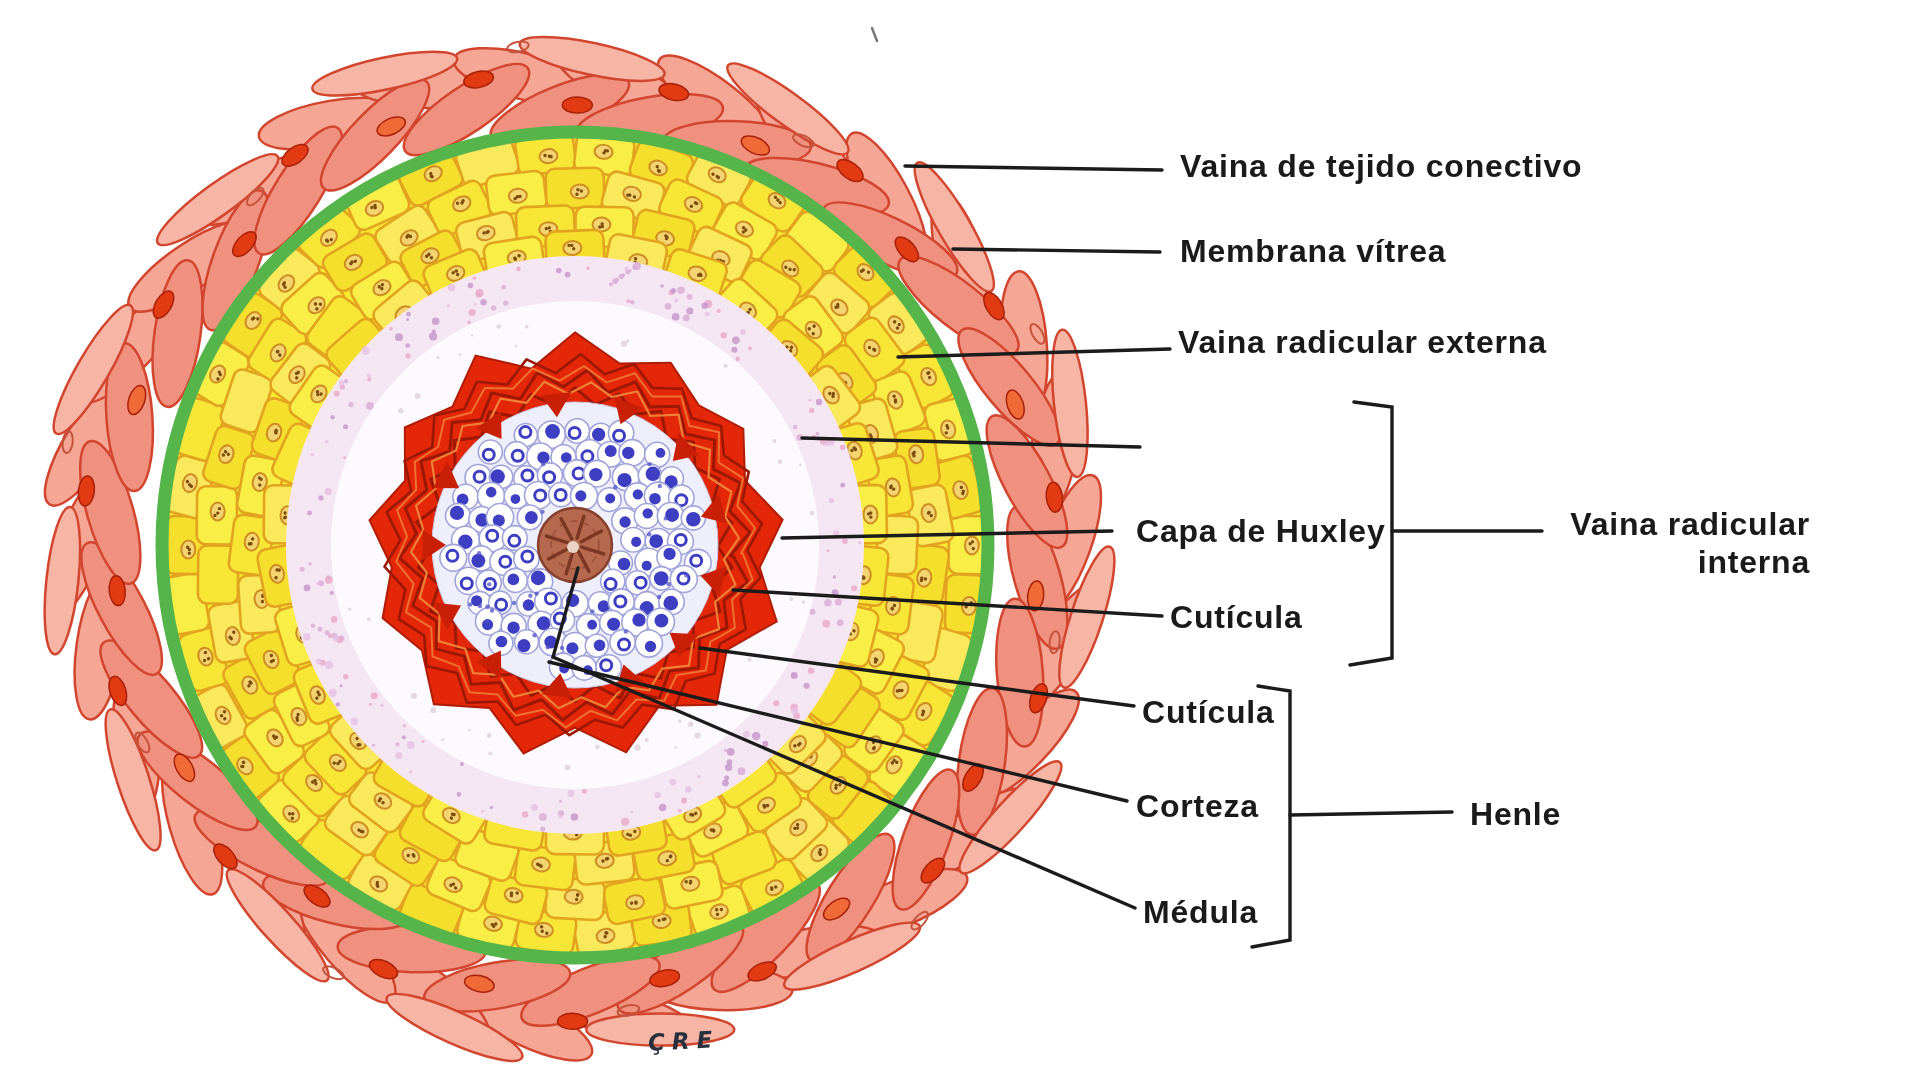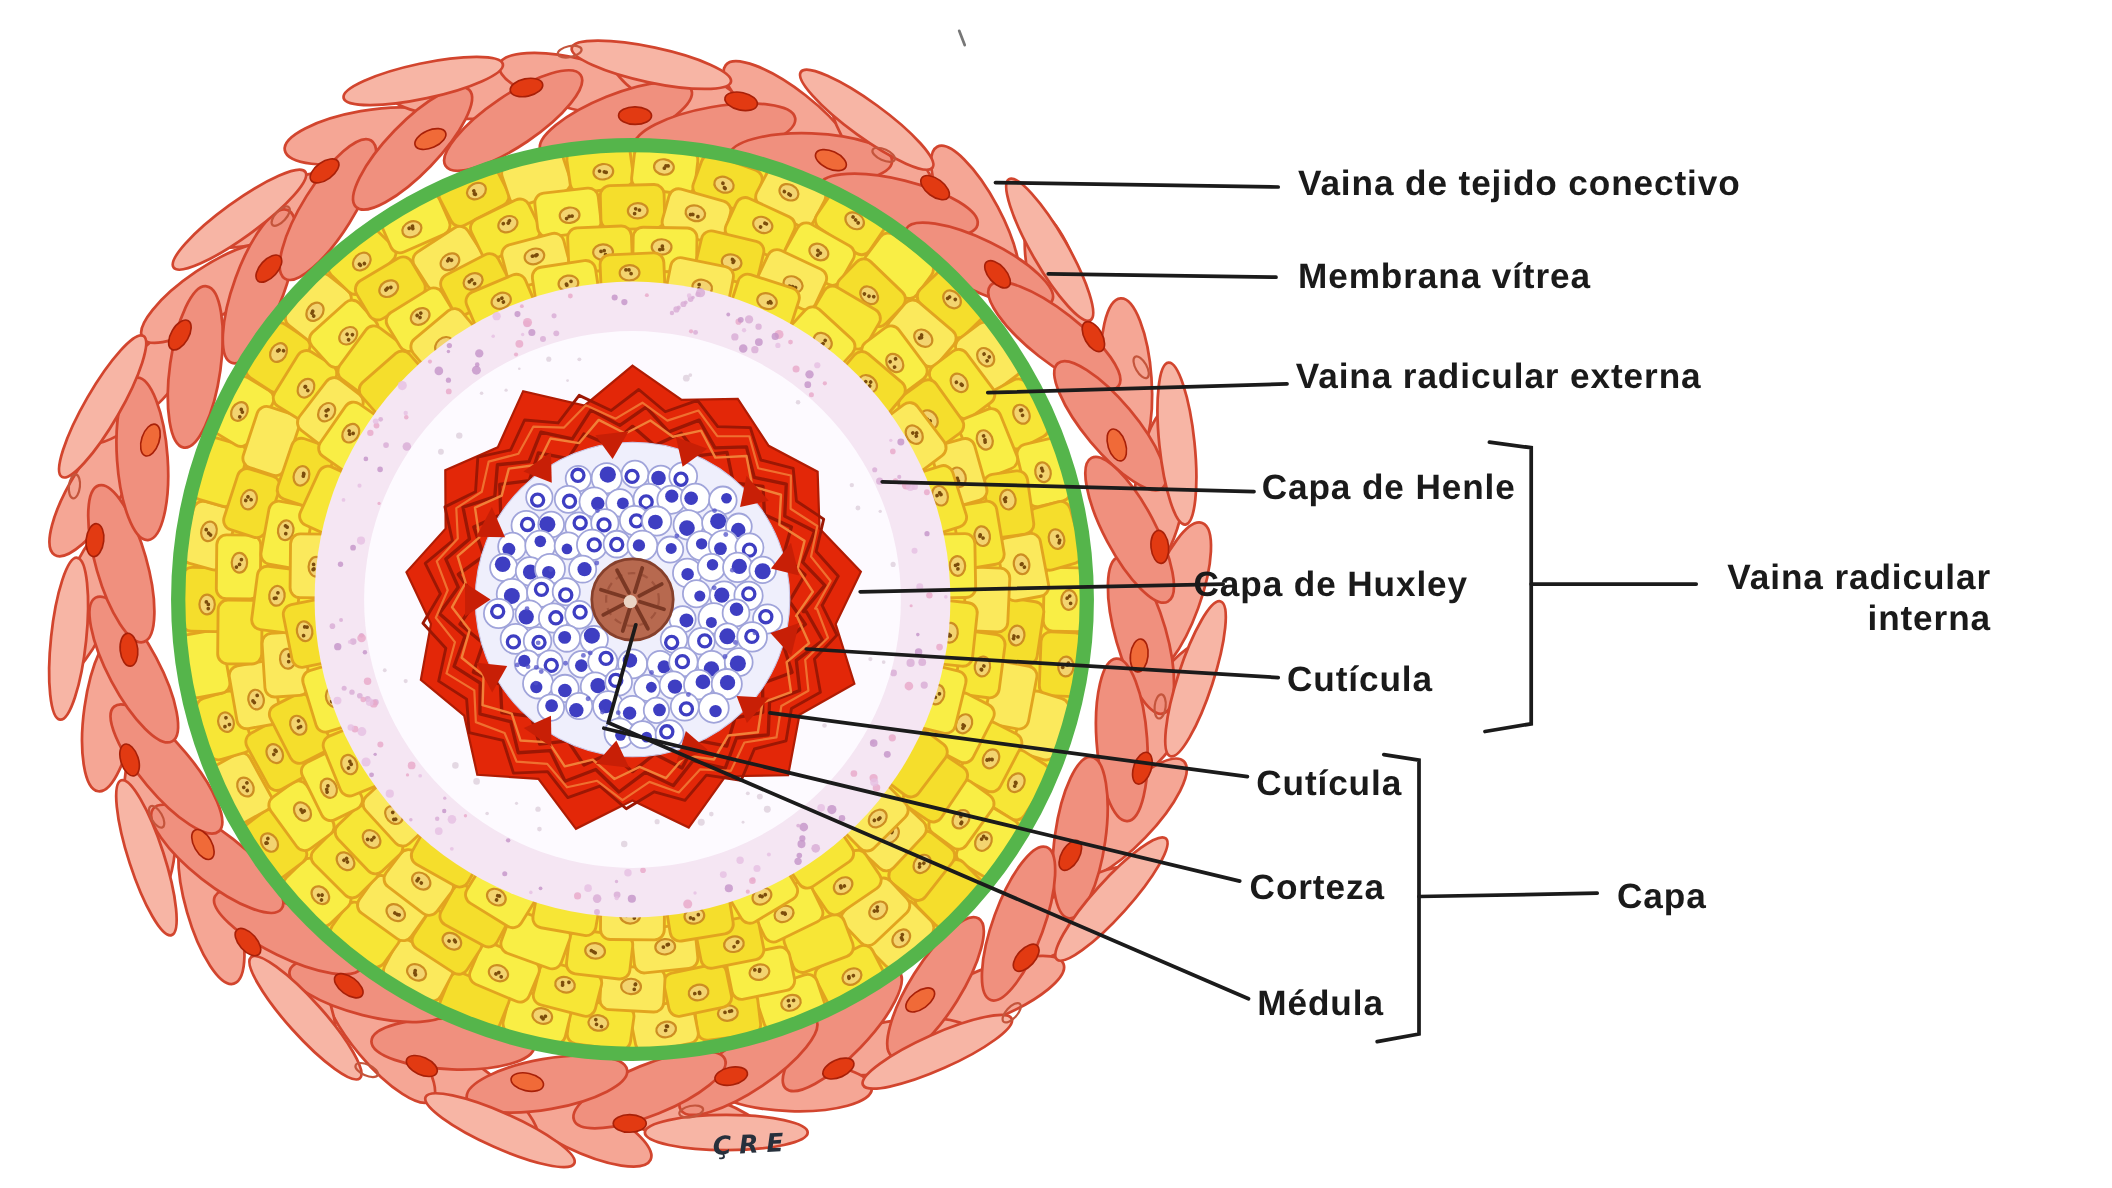--- a/index.html
+++ b/index.html
@@ -1521,23 +1521,22 @@
       <path d="M1258,686 L1290,691 L1290,940 L1252,947"></path>
       <path d="M1290,815 L1452,812"></path>
     </g>
 
     <path d="M872,28 l5,13" stroke="#777" stroke-width="2.5" stroke-linecap="round"></path>
   </svg>
 
   <div class="lbl" style="left:1180px;top:147px">Vaina de tejido conectivo</div>
   <div class="lbl" style="left:1180px;top:232px">Membrana vítrea</div>
   <div class="lbl" style="left:1178px;top:323px">Vaina radicular externa</div>
-  <div class="lbl" style="left:1147px;top:424px">Capa de Henle</div>
-  <div class="lbl" style="left:1085px;top:512px">Capa de Huxley</div>
+  <div class="lbl" style="left:1136px;top:512px">Capa de Huxley</div>
   <div class="lbl" style="left:1170px;top:598px">Cutícula</div>
   <div class="lbl center2" style="left:1540px;top:505px;width:270px">Vaina radicular
 interna</div>
   <div class="lbl" style="left:1142px;top:693px">Cutícula</div>
   <div class="lbl" style="left:1136px;top:787px">Corteza</div>
   <div class="lbl" style="left:1143px;top:893px">Médula</div>
-  <div class="lbl" style="left:1470px;top:795px">Capa</div>
+  <div class="lbl" style="left:1470px;top:795px">Henle</div>
   <div class="sig" style="left:648px;top:1028px">ÇRE</div>
 </div>
 
 </body></html>

